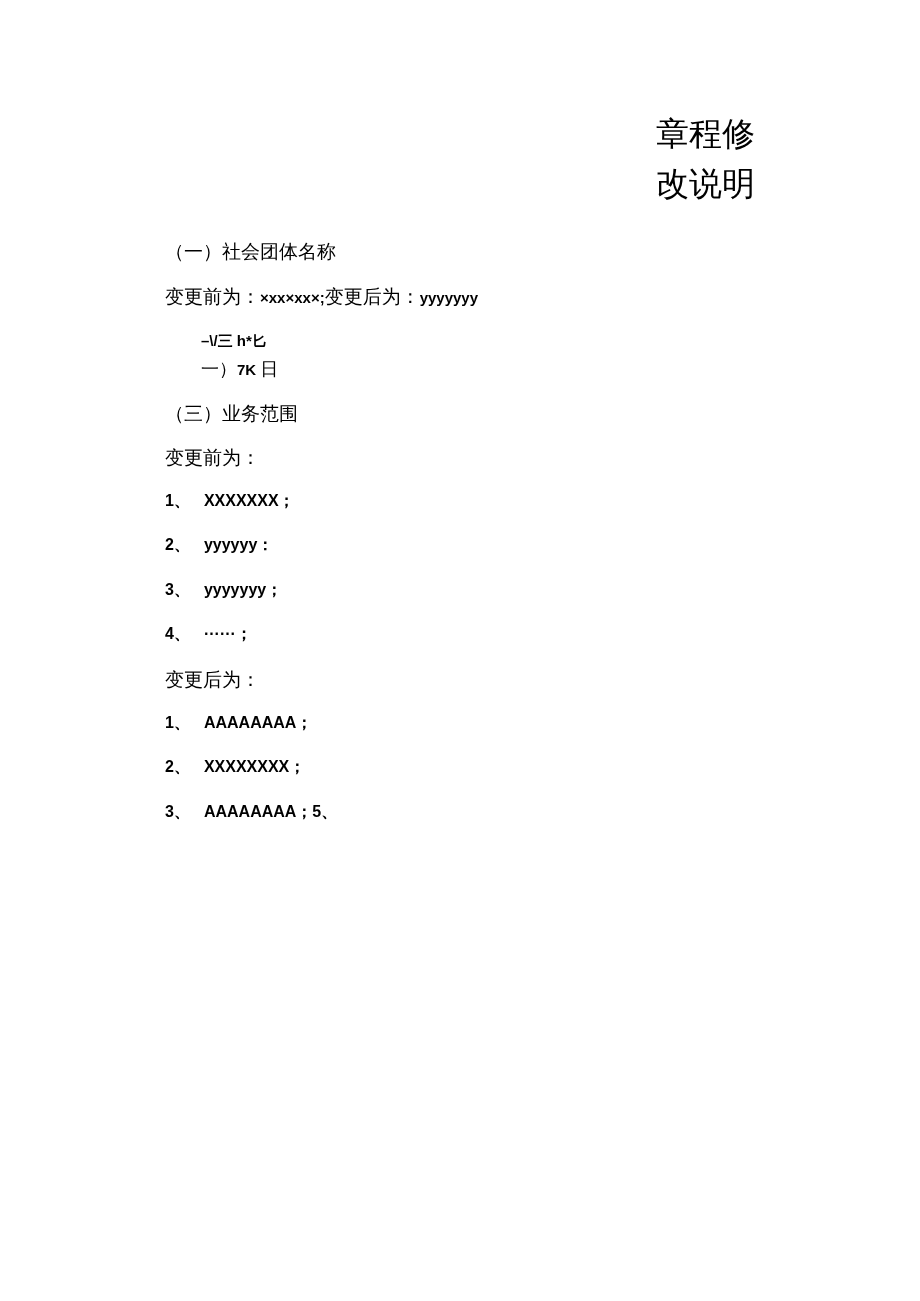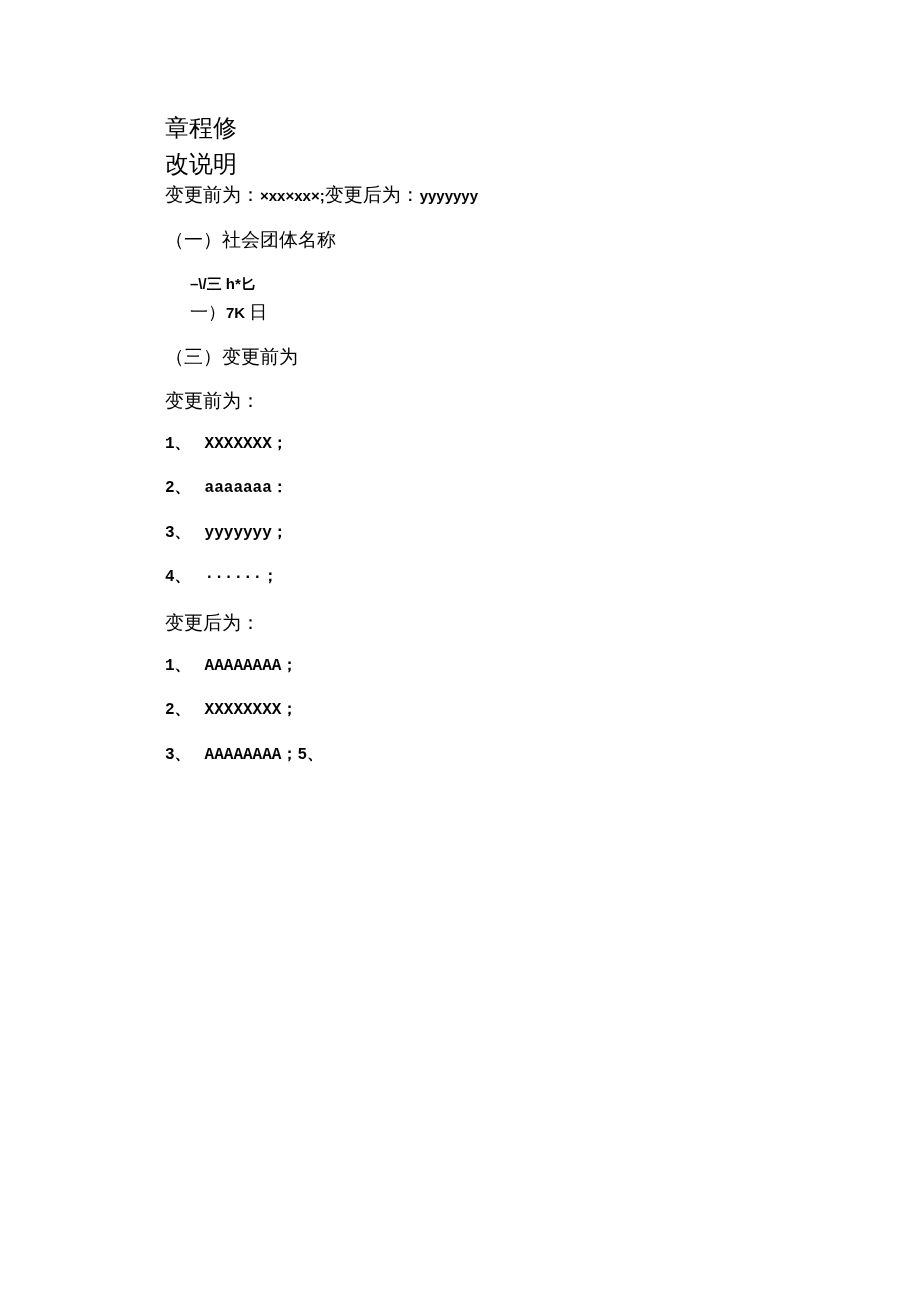--- a/index.html
+++ b/index.html
@@ -7,94 +7,95 @@
       padding: 0;
       background: #ffffff;
       font-family: "SimSun", "宋体", serif;
       width: 920px;
     }
     .page {
       padding: 110px 165px 50px 165px;
       box-sizing: border-box;
     }
     .title {
-      text-align: left;
-      font-size: 24px;
+      text-align: right;
+      font-size: 33px;
       font-family: "SimSun", "宋体", serif;
       font-weight: normal;
       line-height: 1.5;
+      margin-bottom: 30px;
     }
     .line {
       font-size: 19px;
       line-height: 1.4;
       margin-bottom: 18px;
       font-family: "SimSun", "宋体", serif;
     }
     .line .bold-latin {
       font-family: Arial, "Microsoft YaHei", sans-serif;
       font-weight: bold;
       font-size: 15px;
     }
     .sub-block {
-      margin-left: 25px;
+      margin-left: 36px;
       font-size: 18px;
       line-height: 1.4;
       margin-bottom: 4px;
       font-family: "SimSun", "宋体", serif;
     }
     .sub-block .bold-latin {
       font-family: Arial, "Microsoft YaHei", sans-serif;
       font-weight: bold;
       font-size: 15px;
     }
     .list-item {
       font-size: 16px;
       line-height: 1.4;
       margin-bottom: 22px;
-      font-family: Liberation Mono, monospace;
+      font-family: Liberation Sans, sans-serif;
       font-weight: bold;
     }
     .list-item .num {
       margin-right: 14px;
     }
   </style>
 </head>
 <body>
 
 <div class="page">
 
   <div class="title">
     <span>章程修</span><br>
     <span>改说明</span>
   </div>
 
 
+  <div class="line">（一）社会团体名称</div>
+
   <div class="line">
     <span>变更前为：</span><span class="bold-latin">×xx×xx×;</span><span>变更后为：</span><span class="bold-latin">yyyyyyy</span>
   </div>
-
-  <div class="line">（一）社会团体名称</div>
 
   <div class="sub-block">
     <span class="bold-latin">–\/三 h*匕</span>
   </div>
   <div class="sub-block" style="margin-bottom:18px">
     <span>一）</span><span class="bold-latin">7K </span><span>日</span>
   </div>
 
 
-  <div class="line">（三）变更前为</div>
+  <div class="line">（三）业务范围</div>
 
   <div class="line">变更前为：</div>
 
   <div class="list-item">
     <span class="num">1、</span><span>XXXXXXX；</span>
   </div>
   <div class="list-item">
-    <span class="num">2、</span><span>aaaaaaa：</span>
+    <span class="num">2、</span><span>yyyyyy：</span>
   </div>
   <div class="list-item">
     <span class="num">3、</span><span>yyyyyyy；</span>
   </div>
   <div class="list-item">
     <span class="num">4、</span><span>······；</span>
   </div>
 
   <div class="line">变更后为：</div>
 

